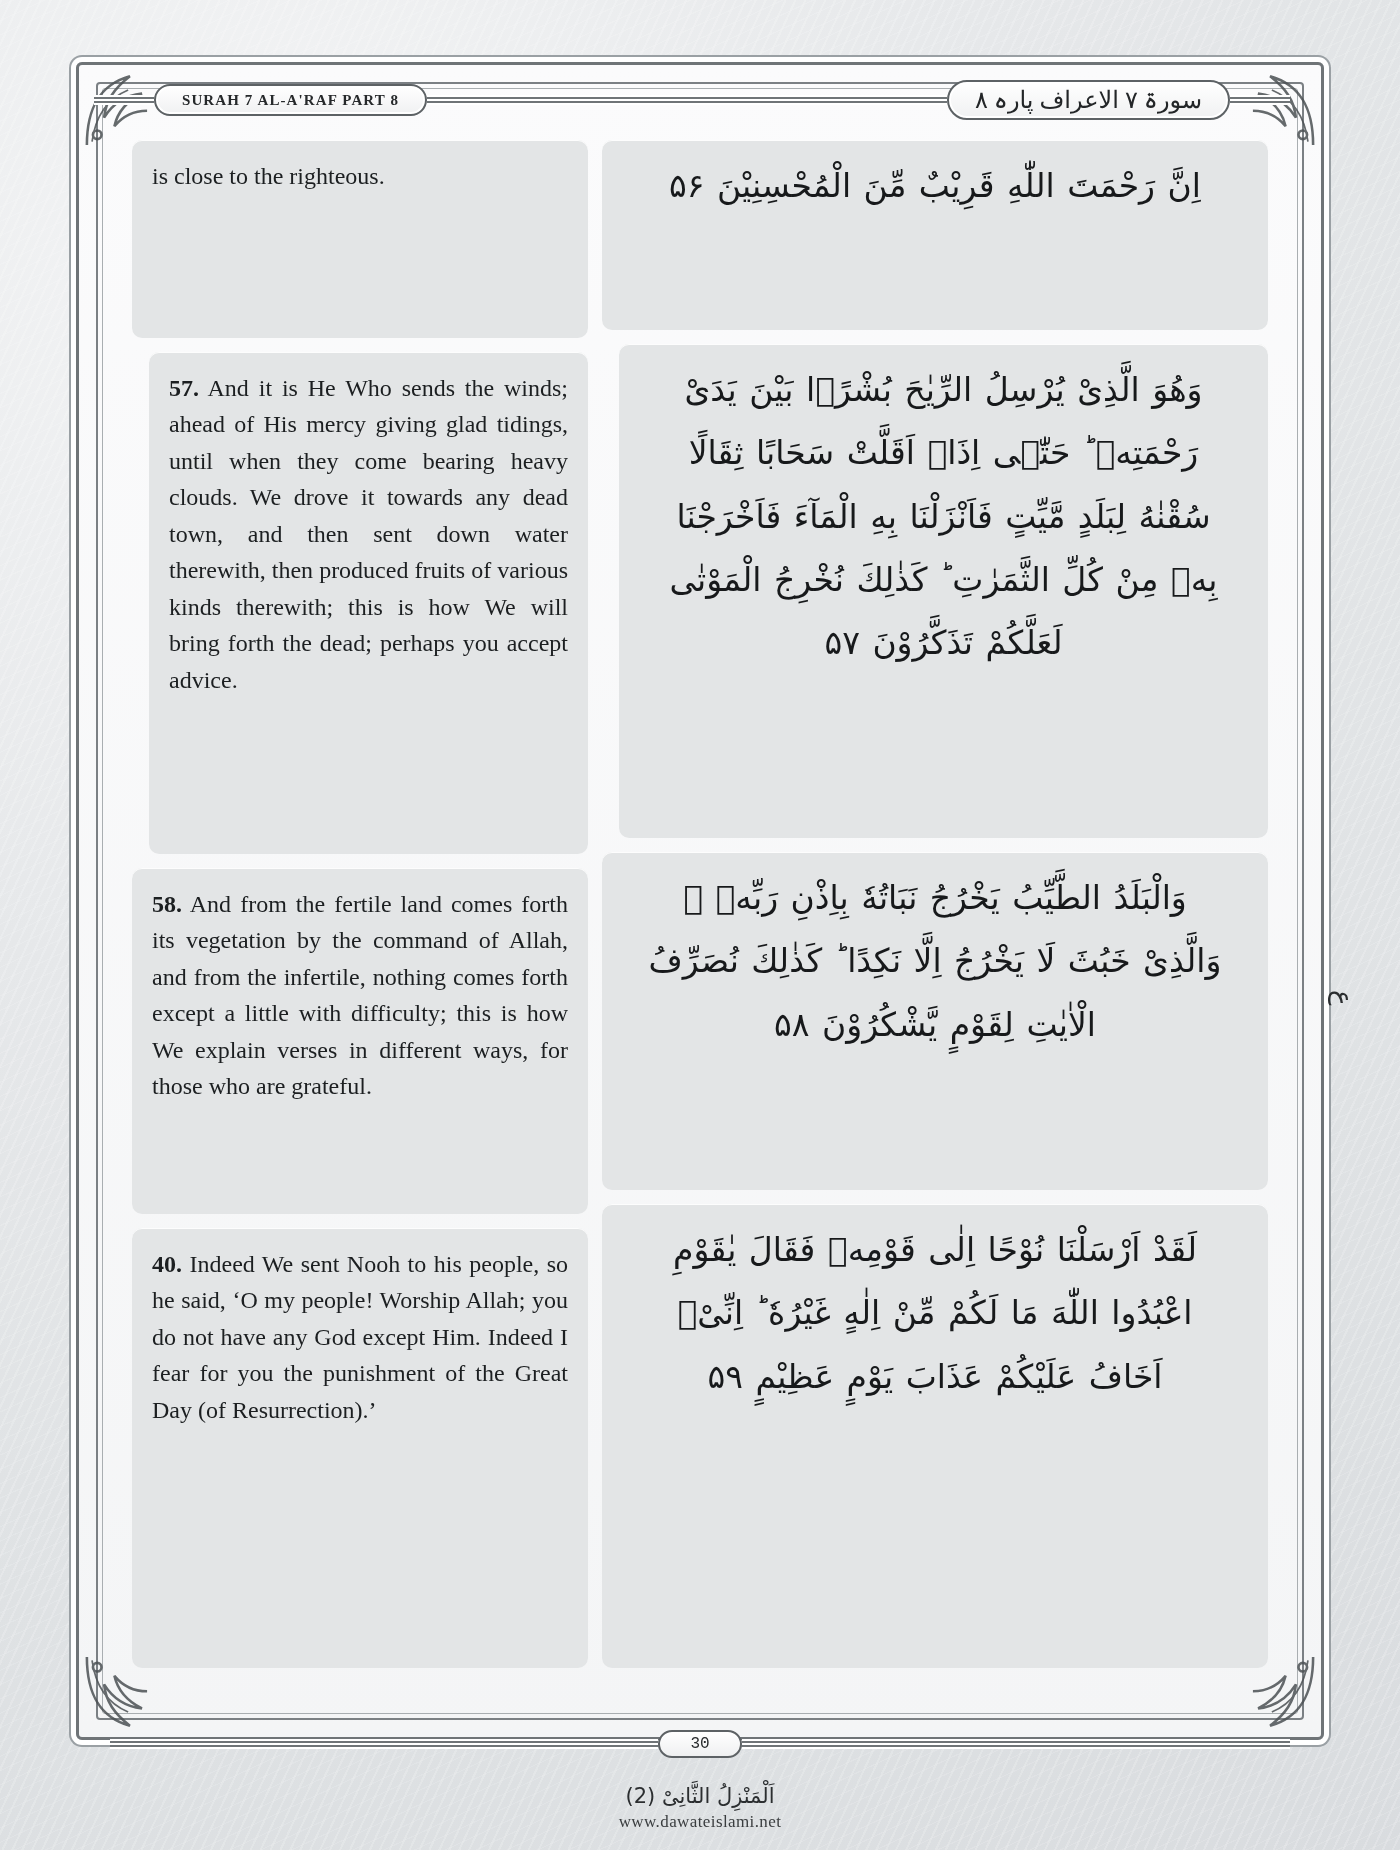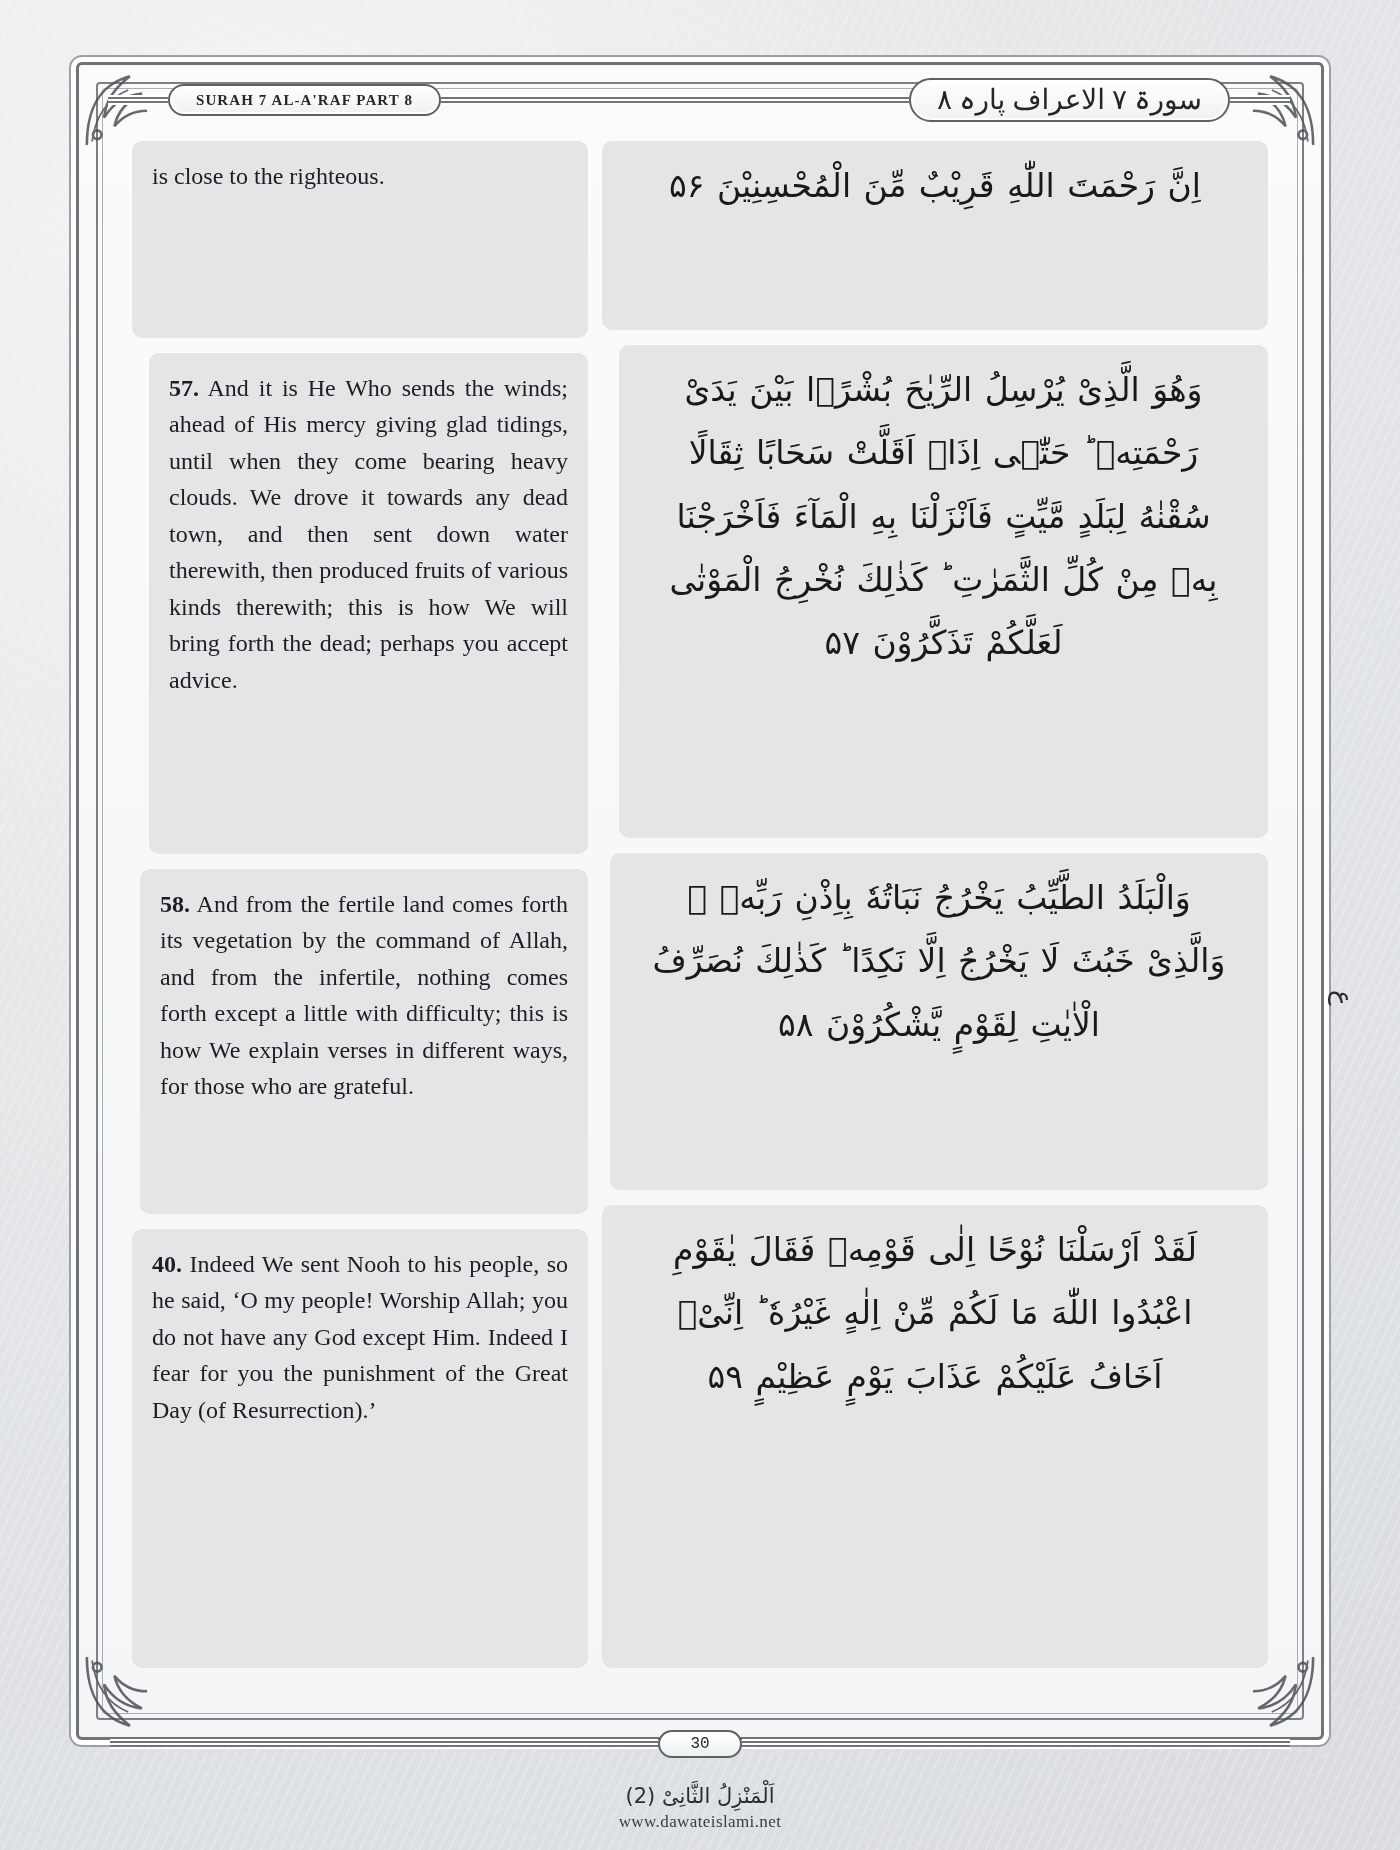--- a/index.html
+++ b/index.html
@@ -47,41 +47,41 @@
     position:absolute;width:86px;height:86px;color:#4c5154;opacity:.85;
   }
   .corner svg{width:100%;height:100%;display:block;}
   .c-tl{left:80px;top:66px;}
   .c-tr{right:80px;top:66px;transform:scaleX(-1);}
   .c-bl{left:80px;bottom:114px;transform:scaleY(-1);}
   .c-br{right:80px;bottom:114px;transform:scale(-1,-1);}
 
   
   .header{
-    position:absolute;left:108px;right:110px;top:78px;height:44px;
+    position:absolute;left:94px;right:110px;top:78px;height:44px;
     display:flex;align-items:center;
   }
   .rule{
     flex:0 0 auto;height:10px;width:60px;
     background:linear-gradient(#ffffff 0 2px,#6f7477 2px 4px,#ffffff 4px 6px,#6f7477 6px 8px,#ffffff 8px 10px);
   }
   .rule.stretch{flex:1 1 auto;width:auto;}
   .cartouche{
     border:2px solid #5d6265;border-radius:22px;
     background:linear-gradient(#ffffff,#f0f1f2);
     padding:5px 26px;
     white-space:nowrap;
     box-shadow:inset 0 0 0 2px #ffffff;
   }
   .cart-en{
     font-family:"Liberation Serif",serif;
     font-size:15px;letter-spacing:1.1px;font-weight:700;color:#26292b;
   }
   .cart-ar{
-    font-size:28px;color:#232628;direction:rtl;line-height:1.1;
+    font-size:24px;color:#232628;direction:rtl;line-height:1.1;
   }
 
   
   .columns{
     position:absolute;left:132px;right:132px;top:140px;bottom:182px;
     display:flex;gap:14px;
   }
   .col-en{flex:0 0 456px;display:flex;flex-direction:column;gap:14px;}
   .col-ar{flex:1 1 auto;display:flex;flex-direction:column;gap:14px;}
 
@@ -104,21 +104,21 @@
     direction:rtl;text-align:center;
     font-size:33px;line-height:1.92;
     color:#17191b;
     font-family:"DejaVu Sans",sans-serif;
     word-spacing:2px;
   }
 
   
   .h-a{flex:0 0 162px;}
   .h-b{flex:0 0 466px;margin-left:17px;}
-  .h-c{flex:0 0 310px;margin-left:8px;}
+  .h-c{flex:0 0 310px;}
   .h-d{flex:1 1 auto;}
 
   
   .side-mark{
     position:absolute;right:44px;top:990px;
     font-family:"DejaVu Sans",sans-serif;
     font-size:26px;color:#2a2d2f;
     writing-mode:vertical-rl;
     direction:rtl;
     line-height:1;

